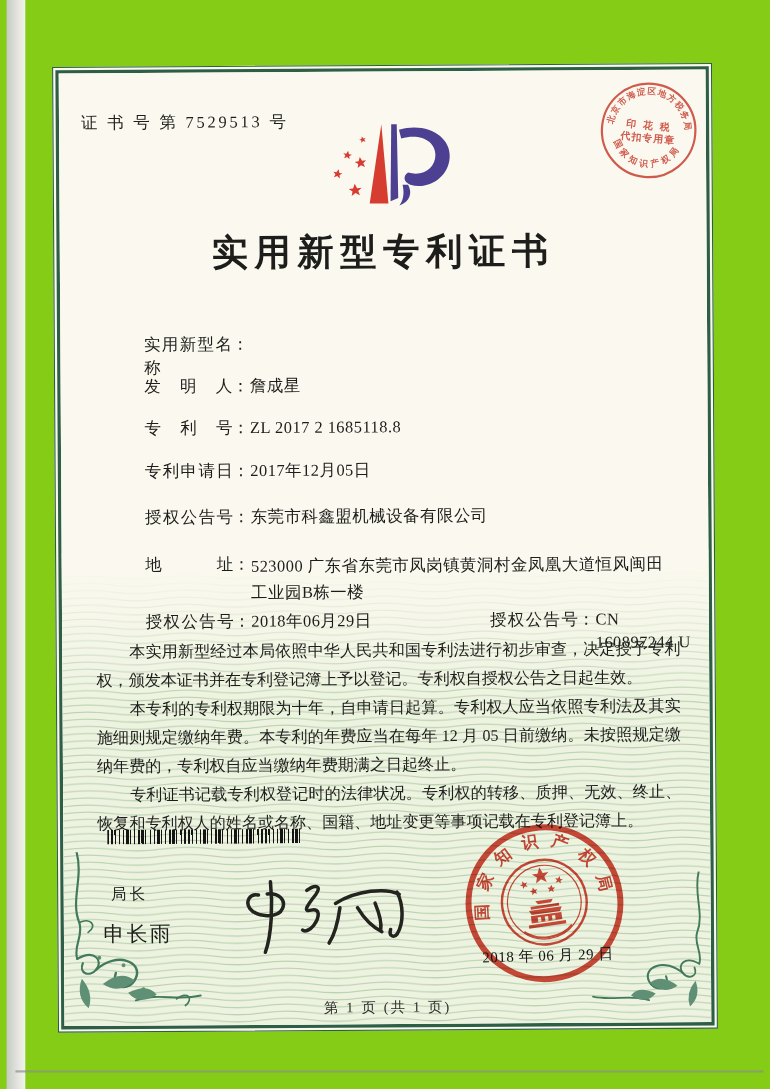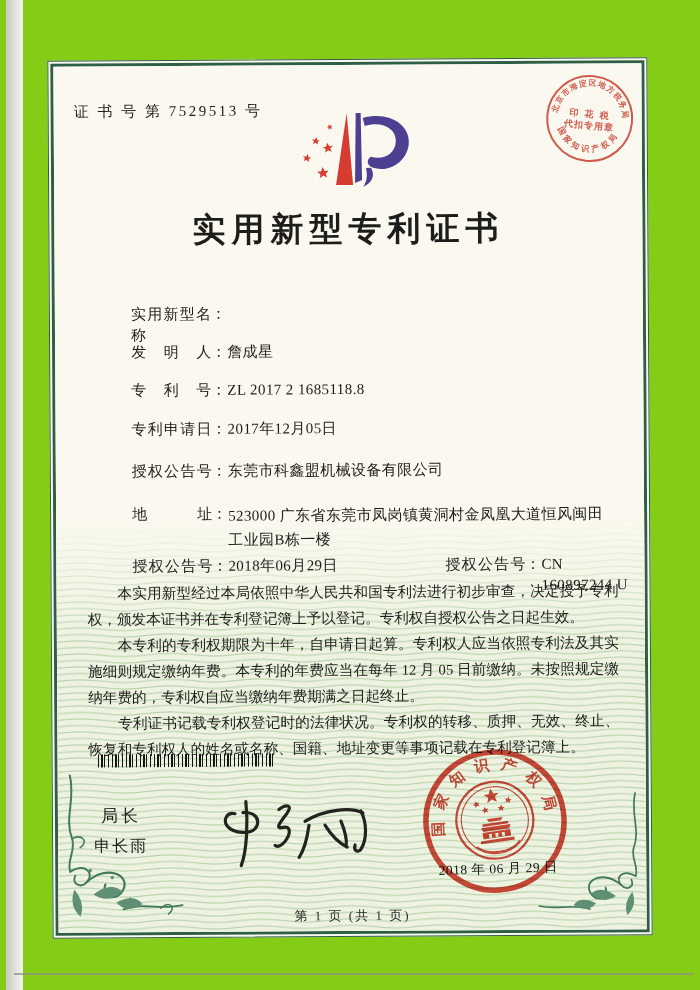--- a/index.html
+++ b/index.html
@@ -31,23 +31,23 @@
   .grant2{position:absolute;left:313px;top:0;display:flex;}
   
   .paras{position:absolute;left:31px;right:26px;top:514px;font-size:14.6px;
         line-height:26px;text-align:justify;}
   .paras p{margin:0;text-indent:2.05em;}
   
   .barcode{position:absolute;left:40px;top:688px;width:176px;height:13px;
         background:repeating-linear-gradient(90deg,#141414 0 1.5px,transparent 1.5px 3px,
         #141414 3px 5.5px,transparent 5.5px 6.5px,#141414 6.5px 7.5px,
         transparent 7.5px 10.5px,#141414 10.5px 11.5px,transparent 11.5px 14px);}
-  .role{position:absolute;left:43px;top:738px;font-size:17px;letter-spacing:3px;
+  .role{position:absolute;left:43px;top:738px;font-size:14px;letter-spacing:3px;
         font-family:Liberation Mono, monospace;}
-  .director-name{position:absolute;left:36px;top:770px;font-size:16px;letter-spacing:2px;
+  .director-name{position:absolute;left:36px;top:770px;font-size:19px;letter-spacing:2px;
         font-family:"Liberation Sans","DejaVu Sans",sans-serif;}
   .signature{position:absolute;left:155px;top:726px;width:165px;height:82px;}
   .office-seal{position:absolute;left:362px;top:682px;width:150px;height:150px;
         opacity:.92;mix-blend-mode:multiply;}
   .seal-date{position:absolute;left:360px;top:796px;width:160px;text-align:center;
         font-size:13.5px;letter-spacing:.5px;transform:rotate(-1.5deg);color:#141414;}
   .tax-stamp{position:absolute;left:489px;top:8px;width:94px;height:94px;
         opacity:.85;mix-blend-mode:multiply;}
   .footer{position:absolute;left:0;right:0;top:842px;text-align:center;
         font-size:13px;letter-spacing:2px;color:#2b2b28;}

